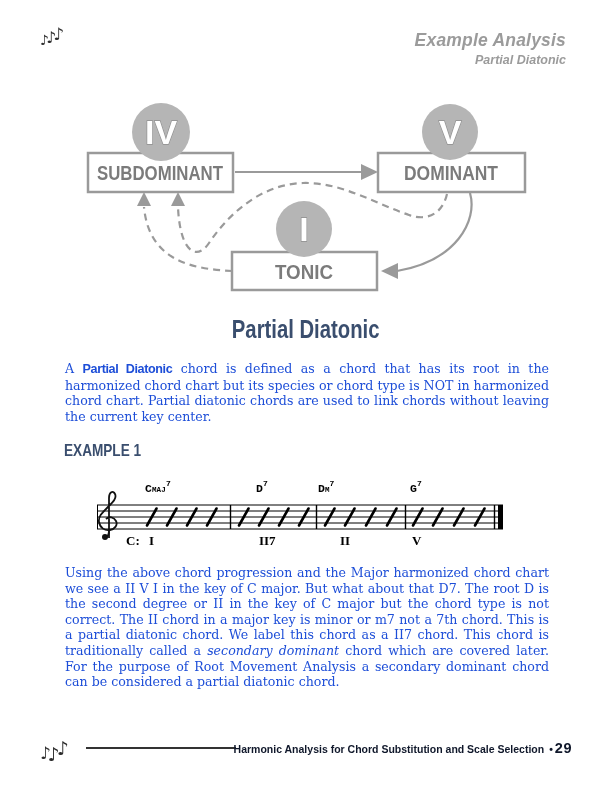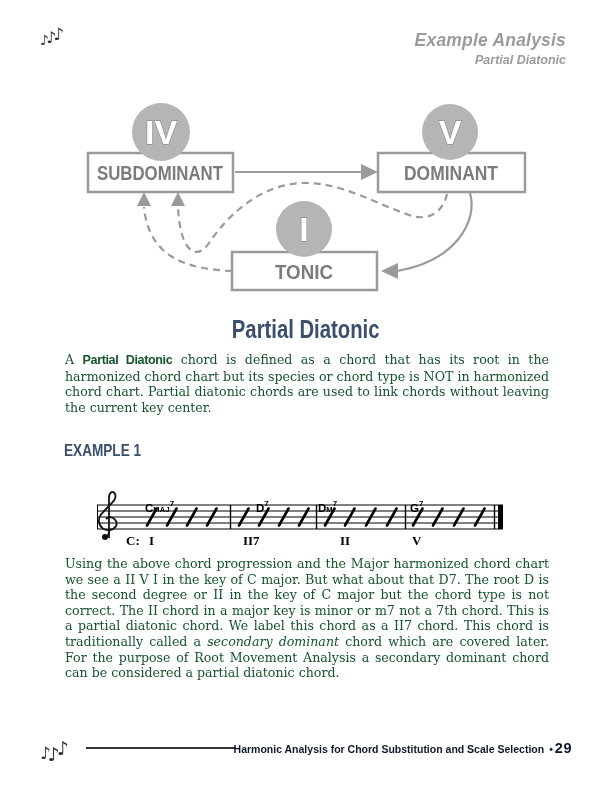--- a/index.html
+++ b/index.html
@@ -24,36 +24,36 @@
   .diagram text.circlenum { font-family:"Liberation Sans", sans-serif; font-weight:bold; fill:#ffffff;
       stroke:#8f8f8f; stroke-width:1.3px; paint-order:stroke; font-size:34px; }
   
   .section-heading { position:absolute; top:314px; left:0; width:612px; text-align:center; }
   .section-heading .inner {
     display:inline-block; transform:scaleX(0.78); transform-origin:center;
     font-size:26px; font-weight:bold; color:#3a4e6e; letter-spacing:0px;
   }
   
   .body-par { position:absolute; left:65px; width:484px; font-family:"DejaVu Serif", serif;
-    font-size:12.6px; line-height:15.6px; color:#14532d; text-align:justify; }
+    font-size:12.6px; line-height:15.6px; color:#1d4ed8; text-align:justify;margin-top:9px; }
   .p1 { top:352px; }
   .p2 { top:556px; }
   .term-bold { font-family:"Liberation Sans", sans-serif; font-weight:bold; letter-spacing:-0.4px; }
   .ital { font-style:italic; }
   
   .worksheet { position:absolute; left:88px; top:410px; width:455px;
     font-size:11px; line-height:13.8px; color:#454545; }
   .worksheet b { color:#383838; letter-spacing:-0.1px; }
   
   .example-heading { position:absolute; left:64px; top:441px; }
   .example-heading .inner { display:inline-block; transform:scaleX(0.8); transform-origin:left center;
     font-size:17px; font-weight:bold; color:#3a4e6e; }
   
   .staff-wrap { position:absolute; left:0; top:480px; width:612px; height:75px; }
-  .chord { position:absolute; top:20px; color:#000; font-family:Liberation Sans, sans-serif; font-weight:bold; font-size:11.5px; }
+  .chord { position:absolute; top:0; color:#000; font-family:Liberation Mono, monospace; font-weight:bold; font-size:11.5px; }
   .chord .qual { font-size:7.5px; text-transform:uppercase; letter-spacing:0.2px; }
   .chord .ext { font-size:8px; vertical-align:super; position:relative; top:-1px; }
   .numeral { position:absolute; top:53px; font-family:"Liberation Serif", serif; font-weight:bold; font-size:13px; color:#000; }
   
   .ftr-notes { left:40px; top:735px; font-size:19px; }
   .ftr-notes .n1 { transform:translateY(6px); font-size:17px; }
   .ftr-notes .n2 { transform:translateY(8px); font-size:19px; }
   .ftr-notes .n3 { transform:translateY(2px); font-size:19px; }
   .footer-rule { position:absolute; left:86px; top:747px; width:150px; height:2px; background:#333; }
   .footer-text { position:absolute; right:40px; top:740px; display:flex; align-items:baseline; color:#0f172a; }
@@ -160,21 +160,21 @@
       </g>
     </svg>
     
     <div class="chord" style="left:145px;"><span>C</span><span class="qual">maj</span><span class="ext">7</span></div>
     <div class="chord" style="left:256px;"><span>D</span><span class="qual"></span><span class="ext">7</span></div>
     <div class="chord" style="left:318px;"><span>D</span><span class="qual">m</span><span class="ext">7</span></div>
     <div class="chord" style="left:410px;"><span>G</span><span class="qual"></span><span class="ext">7</span></div>
     
     <div class="numeral" style="left:126px;">C:</div>
     <div class="numeral" style="left:149px;">I</div>
-    <div class="numeral" style="left:243px;">II7</div>
+    <div class="numeral" style="left:259px;">II7</div>
     <div class="numeral" style="left:340px;">II</div>
     <div class="numeral" style="left:412px;">V</div>
   </div>
 
   <div class="body-par p2"><span>Using the above chord progression and the Major harmonized chord chart we see a II V I in the key of C major. But what about that D7. The root D is the second degree or II in the key of C major but the chord type is not correct. The II chord in a major key is minor or m7 not a 7th chord. This is a partial diatonic chord. We label this chord as a II7 chord. This chord is traditionally called a </span><span class="ital">secondary dominant</span><span> chord which are covered later. For the purpose of Root Movement Analysis a secondary dominant chord can be considered a partial diatonic chord.</span></div>
 
   <div class="notes-icon ftr-notes"><span class="n1">♪</span><span class="n2">♪</span><span class="n3">♪</span></div>
   <div class="footer-rule"></div>
   <div class="footer-text">
     <span class="footer-label">Harmonic Analysis for Chord Substitution and Scale Selection</span>

